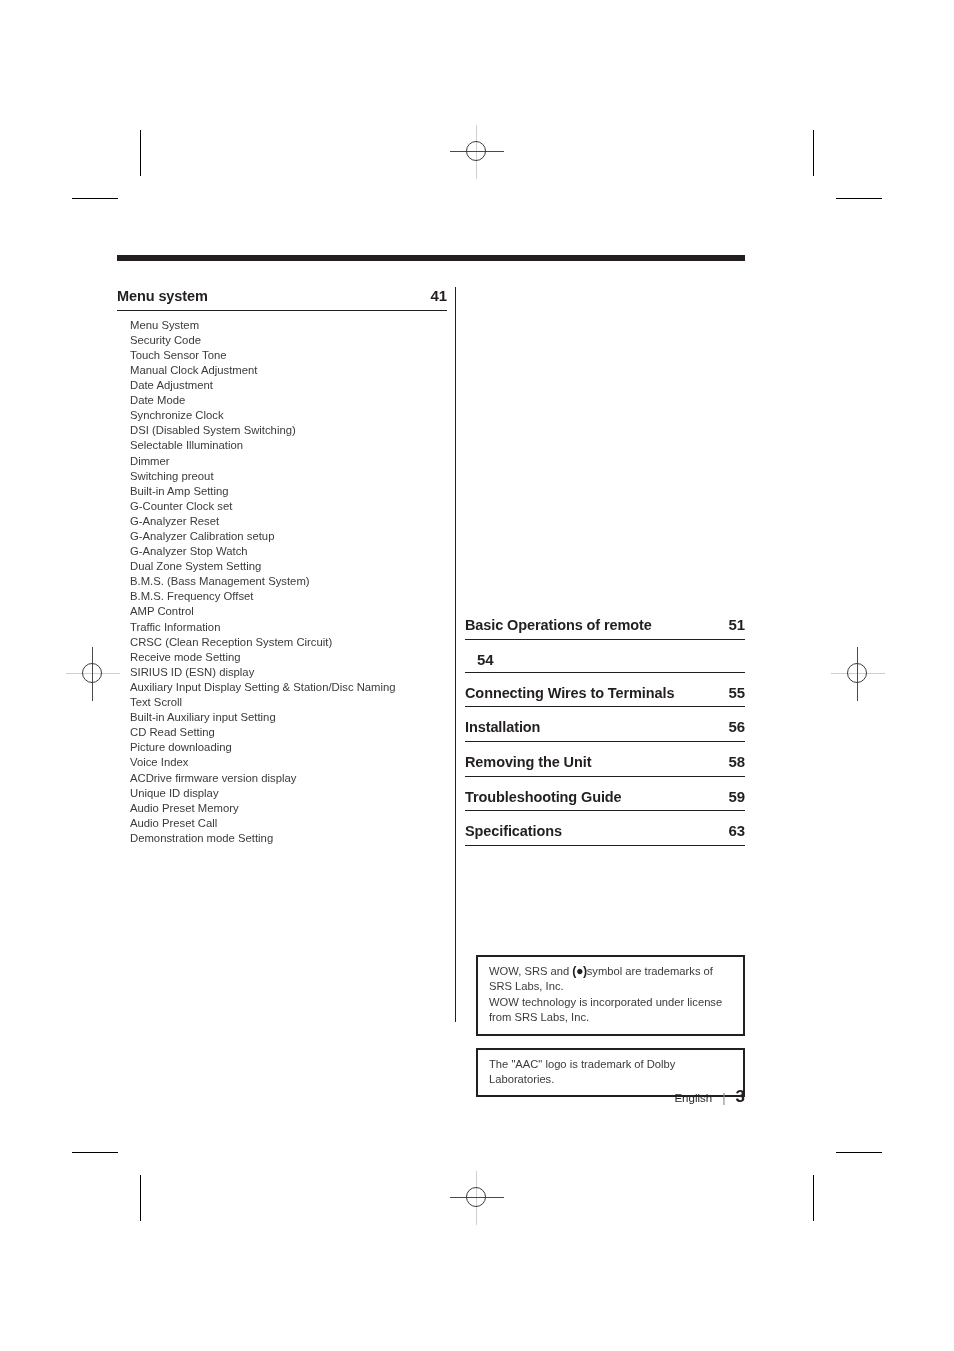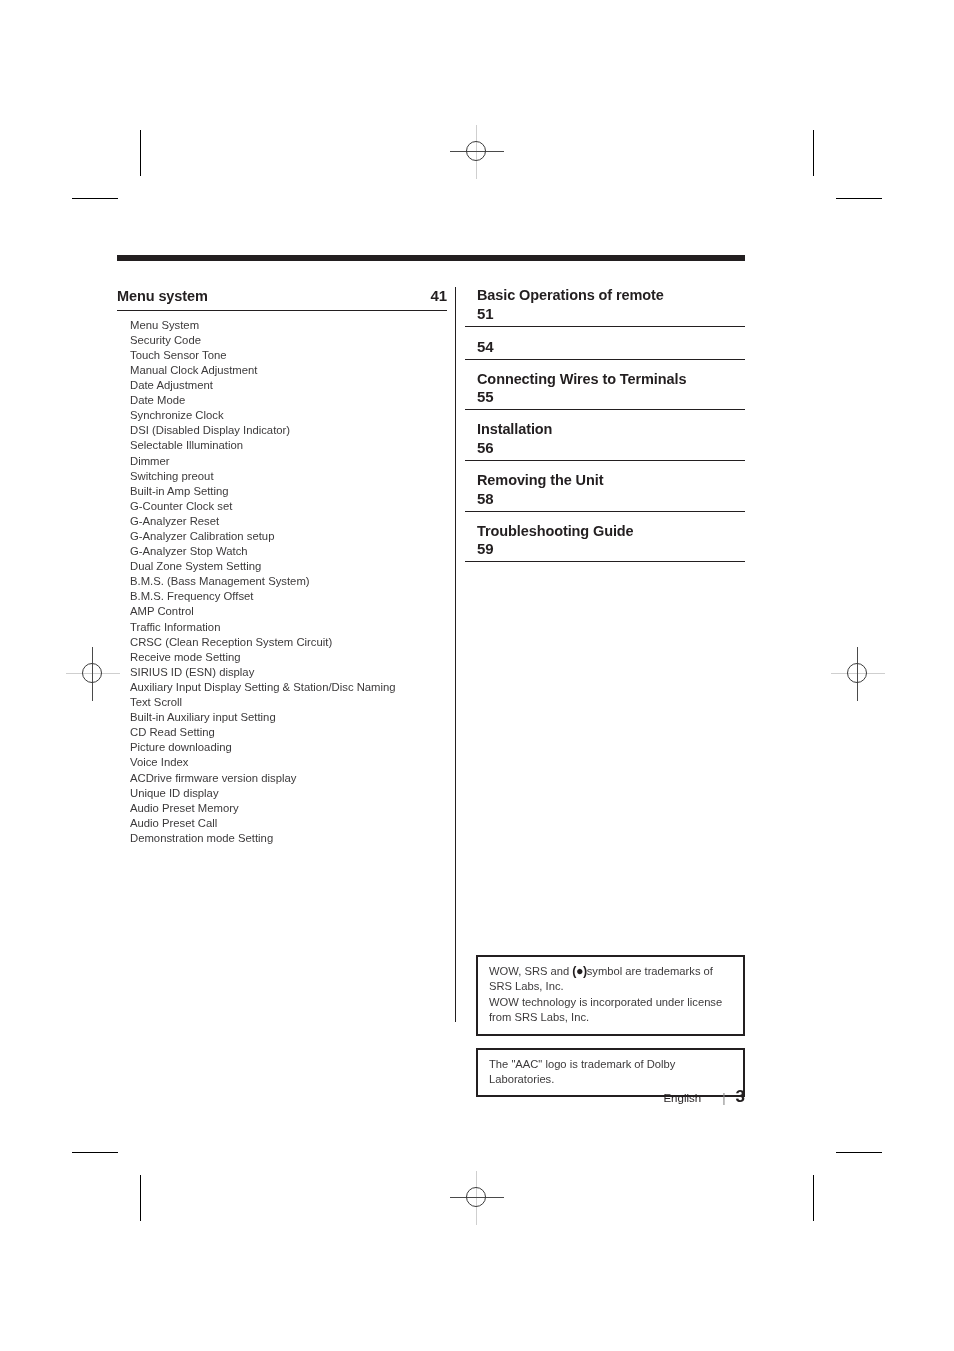--- a/index.html
+++ b/index.html
@@ -76,21 +76,21 @@
   }
 
   .top-rule {
     height: 6px;
     background: #231f20;
     margin-bottom: 26px;
   }
 
   .columns {
     display: flex;
-    align-items: flex-start;
+    align-items: flex-end;
   }
   .col-left  { width: 330px; }
   .col-gap   {
     width: 18px;
     align-self: stretch;
     position: relative;
   }
   .divider {
     position: absolute;
     left: 8px;
@@ -112,21 +112,21 @@
     padding-bottom: 4px;
     border-bottom: 1.6px solid #231f20;
   }
   .entry .title { line-height: 1.22; }
   .entry .pageno {
     font-size: 15px;
     font-weight: bold;
     margin-left: 12px;
     white-space: nowrap;
   }
-  .col-right .entry { margin-top: 11px; flex-direction: column; }
+  .col-right .entry { margin-top: 11px; }
   .col-right .entry:first-child { margin-top: 0; }
 
   
   .sublist {
     list-style: none;
     margin: 7px 0 0 0;
     padding: 0 0 0 13px;
     font-size: 11.3px;
     color: #3c3a3b;
   }
@@ -168,21 +168,21 @@
     position: absolute;
     left: 476px;
     top: 1087px;
     width: 269px;
     display: flex;
     align-items: baseline;
     justify-content: flex-end;
     font-size: 11.5px;
     color: #231f20;
   }
-  .footer .lang { margin-right: 21px; }
+  .footer .lang { margin-right: 10px; }
   .footer .bar {
     color: #8a8a8a;
     margin-right: 10px;
     font-size: 13px;
   }
   .footer .folio {
     font-size: 17px;
     font-weight: bold;
   }
 </style>
@@ -231,21 +231,21 @@
         <span class="pageno">41</span>
       </div>
       <ul class="sublist" id="menu-sublist">
           <li>Menu System</li>
           <li>Security Code</li>
           <li>Touch Sensor Tone</li>
           <li>Manual Clock Adjustment</li>
           <li>Date Adjustment</li>
           <li>Date Mode</li>
           <li>Synchronize Clock</li>
-          <li>DSI (Disabled Display Indicator)</li>
+          <li>DSI (Disabled System Switching)</li>
           <li>Selectable Illumination</li>
           <li>Dimmer</li>
           <li>Switching preout</li>
           <li>Built-in Amp Setting</li>
           <li>G-Counter Clock set</li>
           <li>G-Analyzer Reset</li>
           <li>G-Analyzer Calibration setup</li>
           <li>G-Analyzer Stop Watch</li>
           <li>Dual Zone System Setting</li>
           <li>B.M.S. (Bass Management System)</li>
@@ -290,20 +290,24 @@
           <span class="pageno">56</span>
         </div>
         <div class="entry">
           <span class="title">Removing the Unit</span>
           <span class="pageno">58</span>
         </div>
         <div class="entry">
           <span class="title">Troubleshooting Guide</span>
           <span class="pageno">59</span>
         </div>
+        <div class="entry">
+          <span class="title">Specifications</span>
+          <span class="pageno">63</span>
+        </div>
       </div>
 
   </div>
 </div>
 
 <div class="notices">
 
   <div class="notice">
     <p><span>WOW, SRS and </span><span class="srs-symbol">(●)</span><span>symbol are trademarks of</span></p>
     <p>SRS Labs, Inc.</p>

